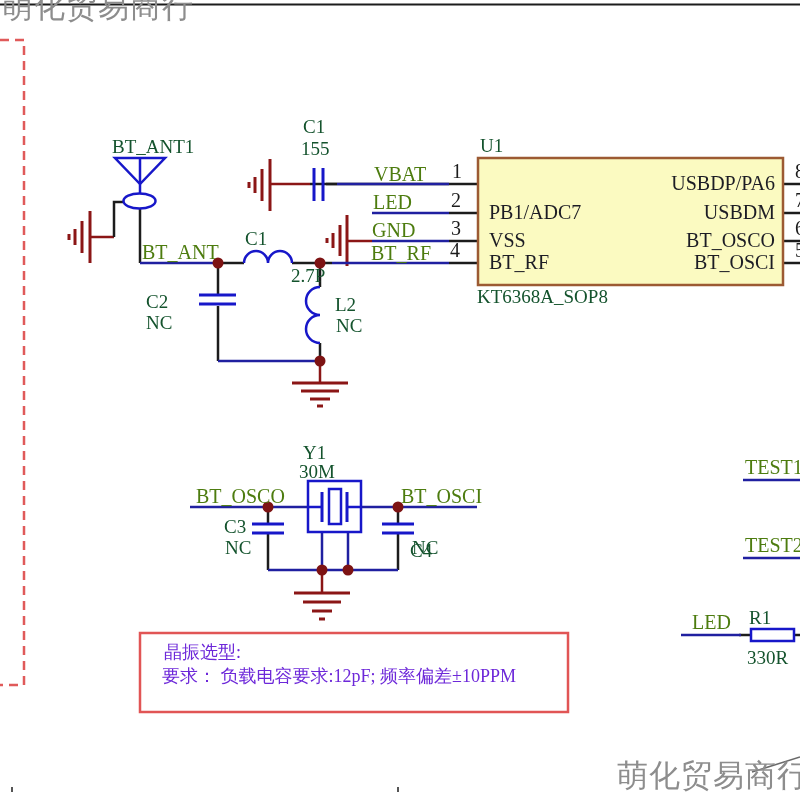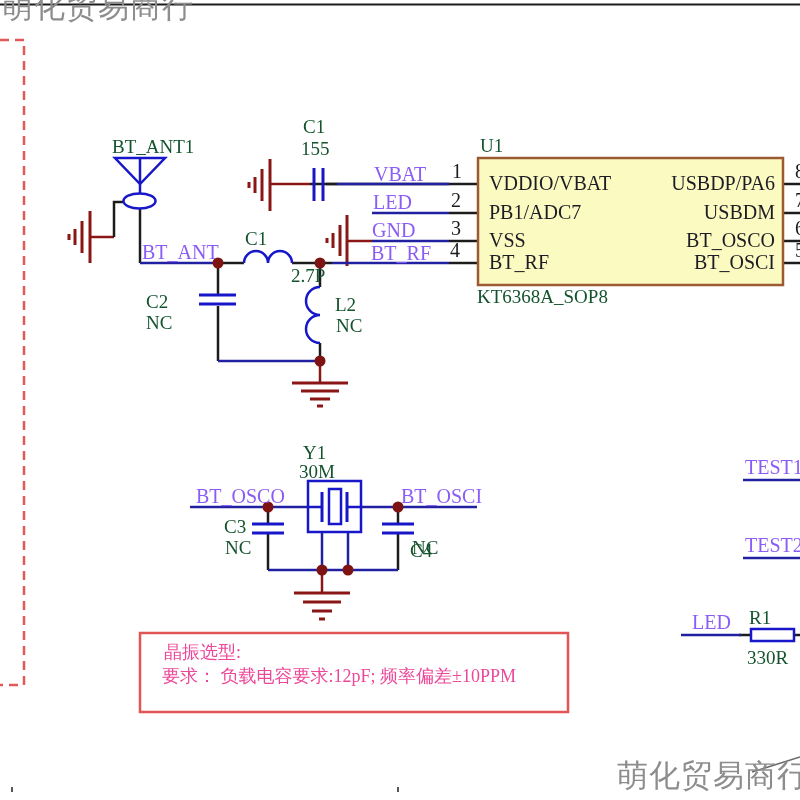--- a/index.html
+++ b/index.html
@@ -1,26 +1,26 @@
 <!DOCTYPE html>
 <html><head>
 <meta charset="utf-8">
 <style>
   html,body{margin:0;padding:0;background:#ffffff;}
   #canvas{position:relative;width:800px;height:792px;overflow:hidden;background:#ffffff;
           font-family:"Liberation Serif","DejaVu Serif",serif;text-decoration:underline;}
   #schem-svg{position:absolute;left:0;top:0;z-index:1;}
   .t{position:absolute;z-index:2;white-space:nowrap;line-height:1.05;}
-  .net{color:#8b5cf6;font-size:20px;}
+  .net{color:#4d7c0f;font-size:20px;}
   .des{color:#14532d;font-size:19px;}
   .pinname{color:#1c1c24;font-size:20px;}
   .pinnum{color:#1c1c1c;font-size:20px;}
   .wm{color:#8d8d8d;font-size:31px;letter-spacing:1px;
       font-family:"Liberation Sans","DejaVu Sans",sans-serif;z-index:3;}
-  .notetxt{color:#ec4899;font-size:18px;font-family:"Liberation Serif","DejaVu Serif",serif;}
+  .notetxt{color:#6d28d9;font-size:18px;font-family:"Liberation Serif","DejaVu Serif",serif;}
   .ralign{text-align:right;}
 </style>
 </head>
 <body>
 
 <div id="canvas">
 
   <svg id="schem-svg" width="800" height="800" viewBox="0 0 800 800">
 
     <g stroke="#1c1c1c">
@@ -191,21 +191,20 @@
   <div class="t net" style="left:374px;top:164px;">VBAT</div>
   <div class="t net" style="left:373px;top:192px;">LED</div>
   <div class="t net" style="left:372px;top:220px;">GND</div>
   <div class="t net" style="left:371px;top:243px;">BT_RF</div>
 
   <div class="t pinnum" style="left:452px;top:161px;">1</div>
   <div class="t pinnum" style="left:451px;top:190px;">2</div>
   <div class="t pinnum" style="left:451px;top:218px;">3</div>
   <div class="t pinnum" style="left:450px;top:240px;">4</div>
 
-  <div class="t pinname" style="left:489px;top:173px;">VDDIO/VBAT</div>
   <div class="t pinname" style="left:489px;top:202px;">PB1/ADC7</div>
   <div class="t pinname" style="left:489px;top:230px;">VSS</div>
   <div class="t pinname" style="left:489px;top:252px;">BT_RF</div>
 
   <div class="t pinname ralign" style="left:560px;top:173px;width:215px;">USBDP/PA6</div>
   <div class="t pinname ralign" style="left:560px;top:202px;width:215px;">USBDM</div>
   <div class="t pinname ralign" style="left:560px;top:230px;width:215px;">BT_OSCO</div>
   <div class="t pinname ralign" style="left:560px;top:252px;width:215px;">BT_OSCI</div>
 
   <div class="t pinnum" style="left:795px;top:161px;">8</div>

